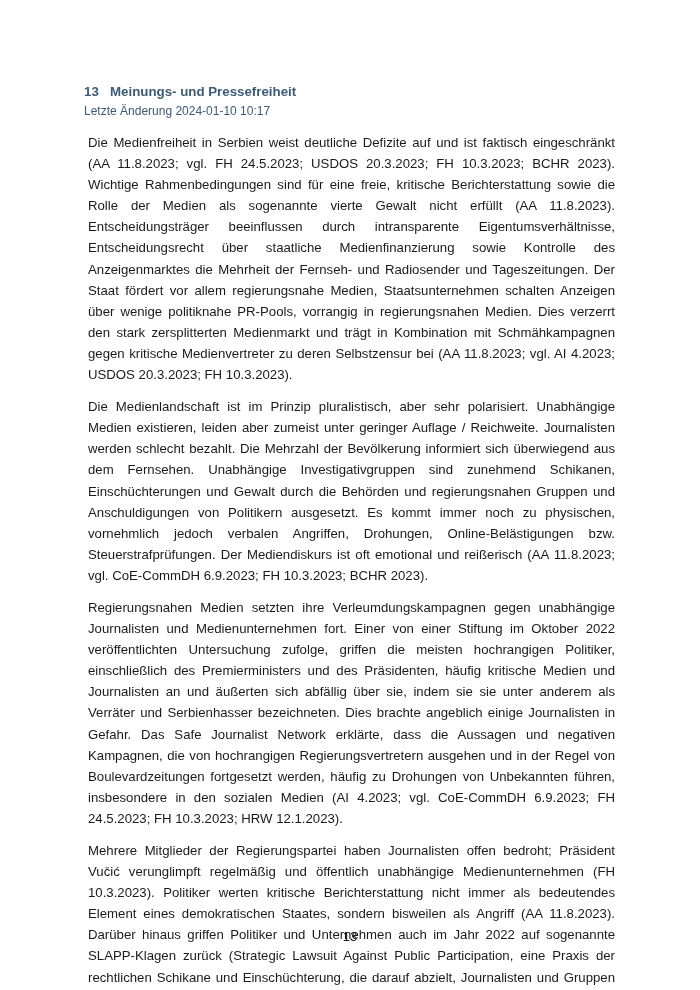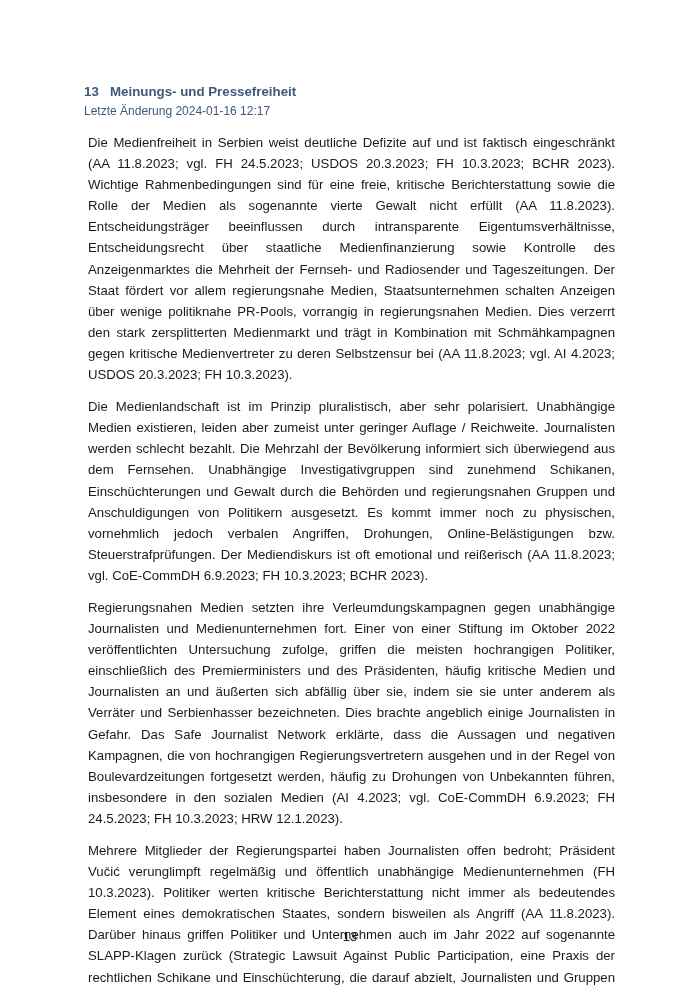--- a/index.html
+++ b/index.html
@@ -66,21 +66,21 @@
       color: #1a1a1a;
     }
   </style>
 </head>
 <body>
 
 <div class="page">
   <div class="section-heading">
     <span class="num">13</span><span>Meinungs- und Pressefreiheit</span>
   </div>
-  <div class="last-change">Letzte Änderung 2024-01-16 12:17</div>
+  <div class="last-change">Letzte Änderung 2024-01-10 10:17</div>
 
   <div class="body-text">
     <p>Die Medienfreiheit in Serbien weist deutliche Defizite auf und ist faktisch eingeschränkt (AA 11.8.2023; vgl. FH 24.5.2023; USDOS 20.3.2023; FH 10.3.2023; BCHR 2023). Wichtige Rah­menbedingungen sind für eine freie, kritische Berichterstattung sowie die Rolle der Medien als sogenannte vierte Gewalt nicht erfüllt (AA 11.8.2023). Entscheidungsträger beeinflussen durch intransparente Eigentumsverhältnisse, Entscheidungsrecht über staatliche Medienfinanzierung sowie Kontrolle des Anzeigenmarktes die Mehrheit der Fernseh- und Radiosender und Tages­zeitungen. Der Staat fördert vor allem regierungsnahe Medien, Staatsunternehmen schalten Anzeigen über wenige politiknahe PR-Pools, vorrangig in regierungsnahen Medien. Dies verzerrt den stark zersplitterten Medienmarkt und trägt in Kombination mit Schmähkampagnen gegen kritische Medienvertreter zu deren Selbstzensur bei (AA 11.8.2023; vgl. AI 4.2023; USDOS 20.3.2023; FH 10.3.2023).</p>
     <p>Die Medienlandschaft ist im Prinzip pluralistisch, aber sehr polarisiert. Unabhängige Medien existieren, leiden aber zumeist unter geringer Auflage / Reichweite. Journalisten werden schlecht bezahlt. Die Mehrzahl der Bevölkerung informiert sich überwiegend aus dem Fernsehen. Unab­hängige Investigativgruppen sind zunehmend Schikanen, Einschüchterungen und Gewalt durch die Behörden und regierungsnahen Gruppen und Anschuldigungen von Politikern ausgesetzt. Es kommt immer noch zu physischen, vornehmlich jedoch verbalen Angriffen, Drohungen, Online-Belästigungen bzw. Steuerstrafprüfungen. Der Mediendiskurs ist oft emotional und reißerisch (AA 11.8.2023; vgl. CoE-CommDH 6.9.2023; FH 10.3.2023; BCHR 2023).</p>
     <p>Regierungsnahen Medien setzten ihre Verleumdungskampagnen gegen unabhängige Journa­listen und Medienunternehmen fort. Einer von einer Stiftung im Oktober 2022 veröffentlichten Untersuchung zufolge, griffen die meisten hochrangigen Politiker, einschließlich des Premier­ministers und des Präsidenten, häufig kritische Medien und Journalisten an und äußerten sich abfällig über sie, indem sie sie unter anderem als Verräter und Serbienhasser bezeichneten. Dies brachte angeblich einige Journalisten in Gefahr. Das Safe Journalist Network erklärte, dass die Aussagen und negativen Kampagnen, die von hochrangigen Regierungsvertretern ausgehen und in der Regel von Boulevardzeitungen fortgesetzt werden, häufig zu Drohungen von Unbekannten führen, insbesondere in den sozialen Medien (AI 4.2023; vgl. CoE-CommDH 6.9.2023; FH 24.5.2023; FH 10.3.2023; HRW 12.1.2023).</p>
     <p>Mehrere Mitglieder der Regierungspartei haben Journalisten offen bedroht; Präsident Vučić ver­unglimpft regelmäßig und öffentlich unabhängige Medienunternehmen (FH 10.3.2023). Politiker werten kritische Berichterstattung nicht immer als bedeutendes Element eines demokratischen Staates, sondern bisweilen als Angriff (AA 11.8.2023). Darüber hinaus griffen Politiker und Un­ternehmen auch im Jahr 2022 auf sogenannte SLAPP-Klagen zurück (Strategic Lawsuit Against Public Participation, eine Praxis der rechtlichen Schikane und Einschüchterung, die darauf ab­zielt, Journalisten und Gruppen der Zivilgesellschaft zum Schweigen zu bringen, Anm.) um unabhängige Journalisten und regierungskritische Medien wegen Rufschädigung zu verklagen. Dies wird als Gefahr für die Medienfreiheit kritisiert (AI 27.3.2023; vgl. USDOS 20.3.2023).</p>
   </div>
 
   <div class="page-number">13</div>
 </div>

